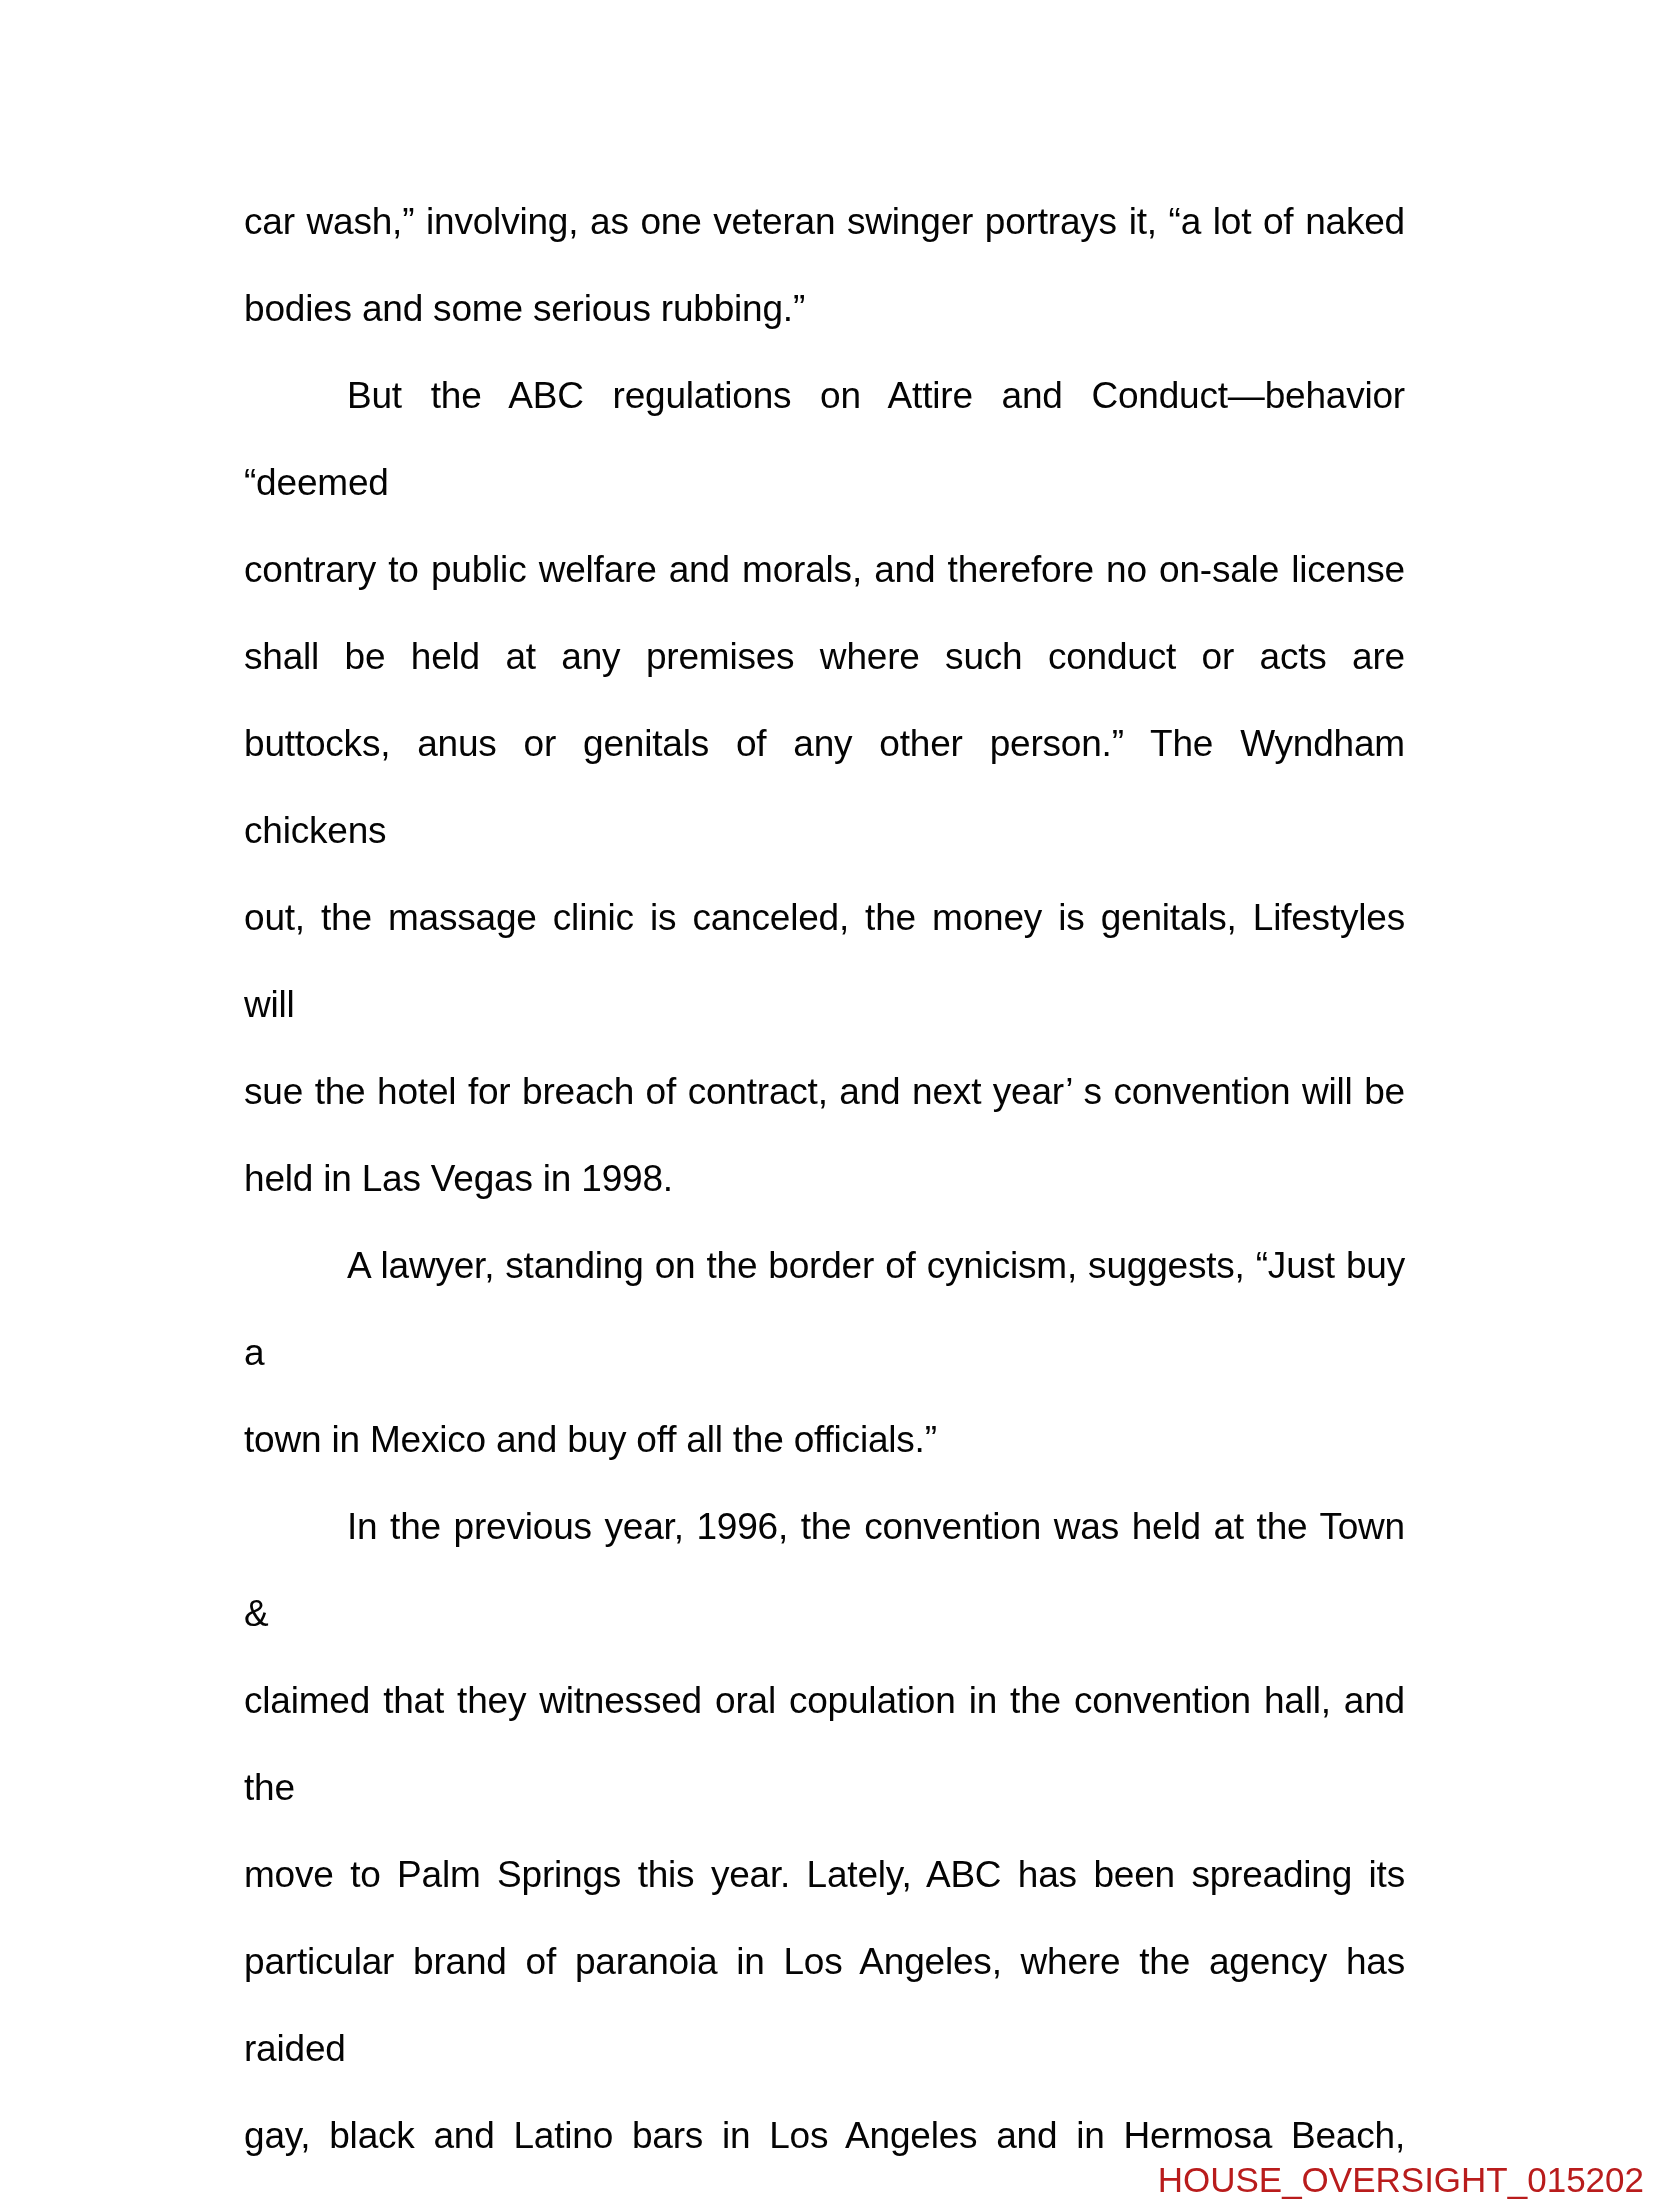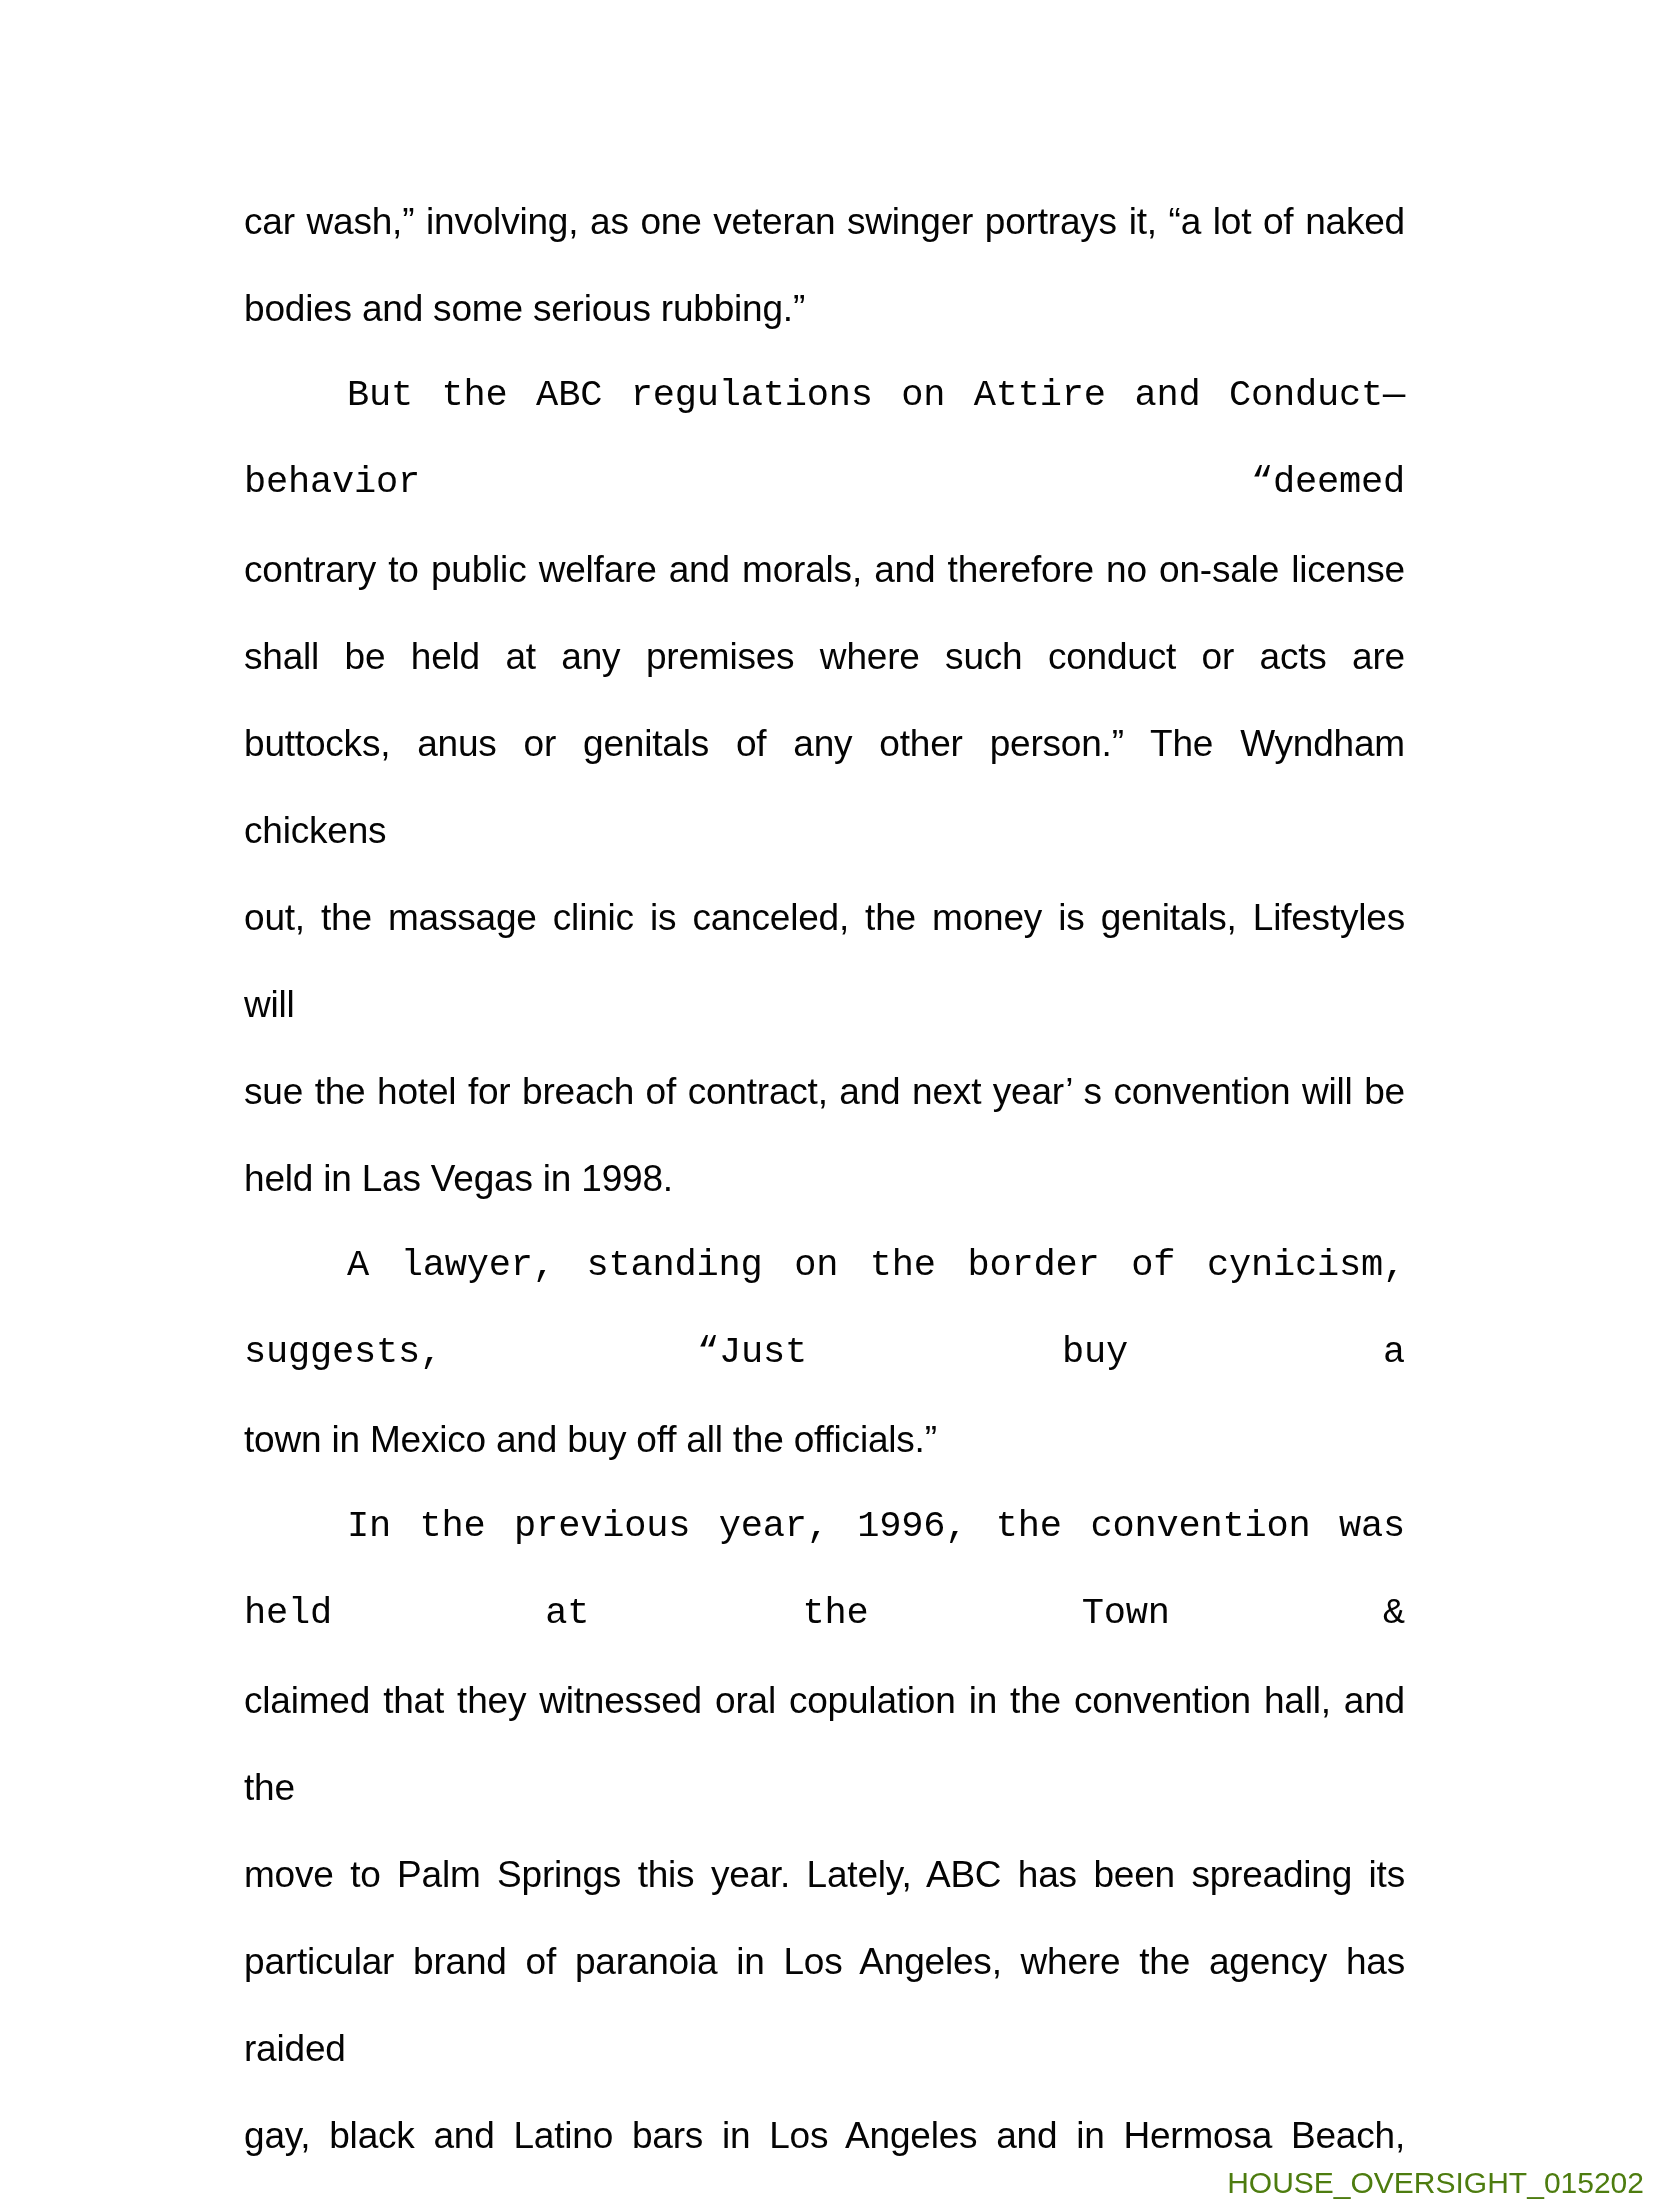--- a/index.html
+++ b/index.html
@@ -28,28 +28,28 @@
   }
   .para { margin: 0; padding: 0; }
   .ln {
     text-align: justify;
     text-align-last: justify;
   }
   .ln-last {
     text-align: right;
     text-align-last: left;
   }
-  .ind { text-indent: 103px; font-family: Liberation Mono, monospace; }
+  .ind { text-indent: 103px; }
   .footer {
     position: absolute;
     right: 25px;
     bottom: 5.2px;
-    font-size: 30px;
+    font-size: 35px;
     letter-spacing: 0;
-    color: #4d7c0f;
+    color: #b91c1c;
     white-space: nowrap;
   }
 </style>
 </head>
 <body>
 
 <div class="page">
 
   <main class="text-block">
 

